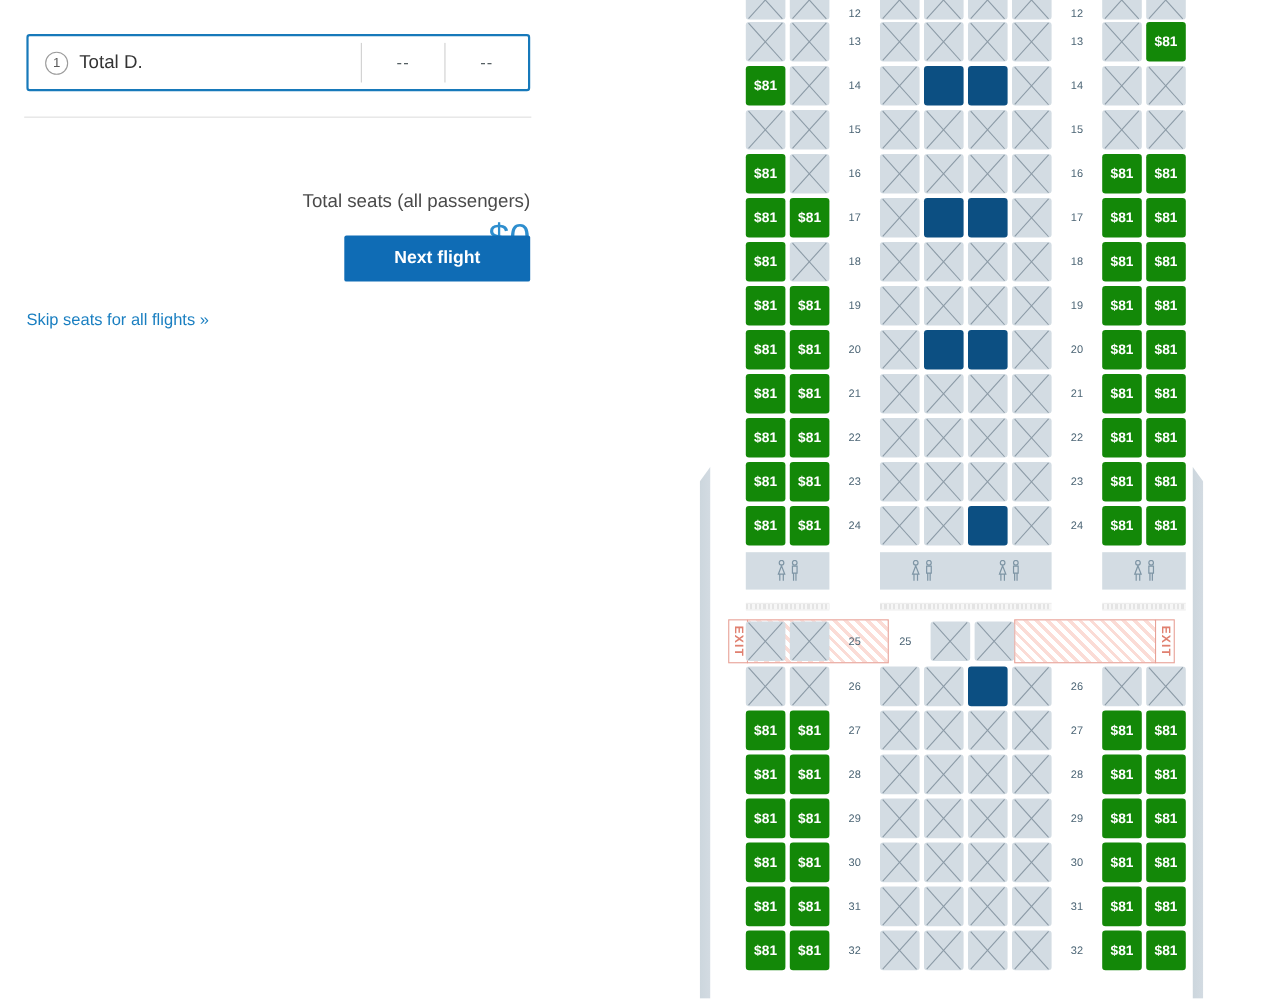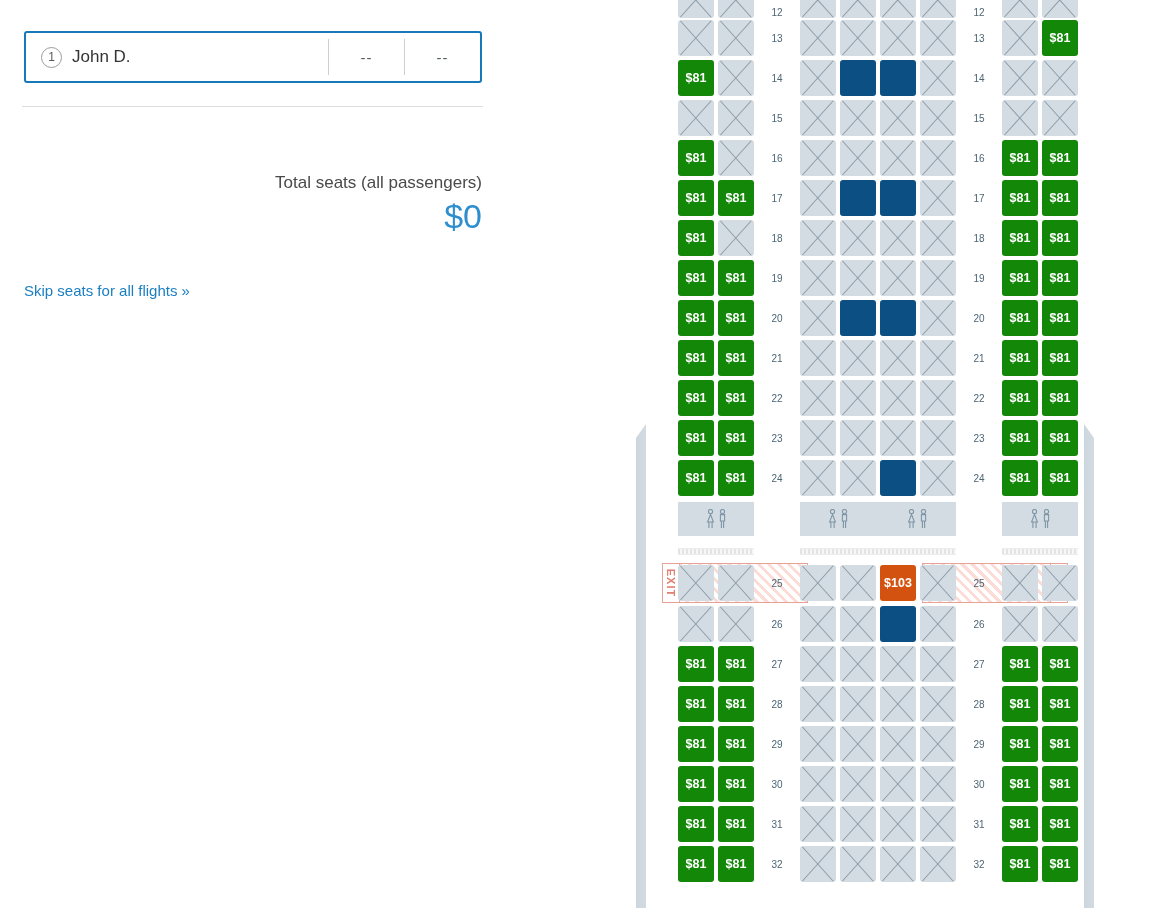--- a/index.html
+++ b/index.html
@@ -176,33 +176,34 @@
 </head>
 <body>
 
 <div id="root">
 
   <div class="left-panel">
 
     <div class="pax-card">
       <div class="pax-left">
         <div class="pax-badge">1</div>
-        <div class="pax-name">John D.</div>
+        <div class="pax-name">Total D.</div>
       </div>
       <div class="pax-col">--</div>
       <div class="pax-col">--</div>
     </div>
 
     <div class="divider"></div>
 
     <div class="totals">
       <div class="totals-label">Total seats (all passengers)</div>
       <div class="totals-value">$0</div>
     </div>
 
+    <button class="next-btn">Next flight</button>
 
     <a class="skip-link">Skip seats for all flights »</a>
   </div>
 
   <div class="seatmap">
     <div class="cabin-wall wall-left"></div>
     <div class="cabin-wall wall-right"></div>
     <div class="rows" id="rows-host">
         <div class="seat-row" style="height: 18px; overflow: hidden; align-items: flex-end;">
           <div class="blk blk-left">
@@ -503,26 +504,20 @@
           </div>
           <div class="exit-marker exit-right-marker">
             <span>EXIT</span>
           </div>
           <div class="seat-row" style="position: relative; height: 42px;">
             <div class="blk blk-left">
               <div class="seat unavailable"></div>
               <div class="seat unavailable"></div>
             </div>
             <div class="rownum left-num">25</div>
-            <div class="blk blk-center">
-              <div class="seat unavailable"></div>
-              <div class="seat unavailable"></div>
-              <div class="seat premium">$103</div>
-              <div class="seat unavailable"></div>
-            </div>
             <div class="rownum right-num">25</div>
             <div class="blk blk-right">
               <div class="seat unavailable"></div>
               <div class="seat unavailable"></div>
             </div>
           </div>
         </div>
         <div class="seat-row">
           <div class="blk blk-left">
             <div class="seat unavailable"></div>

